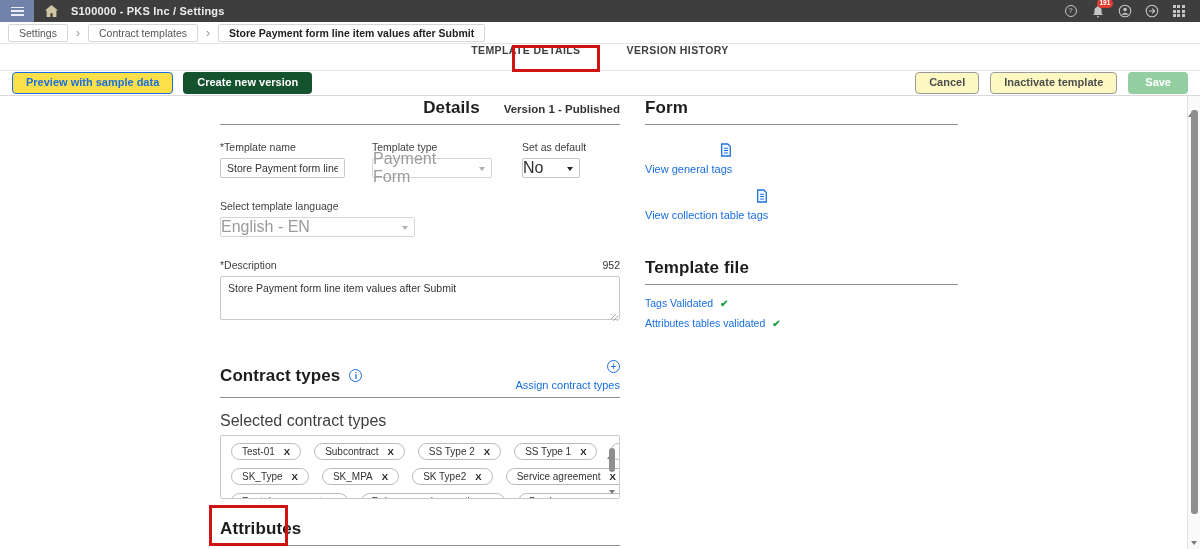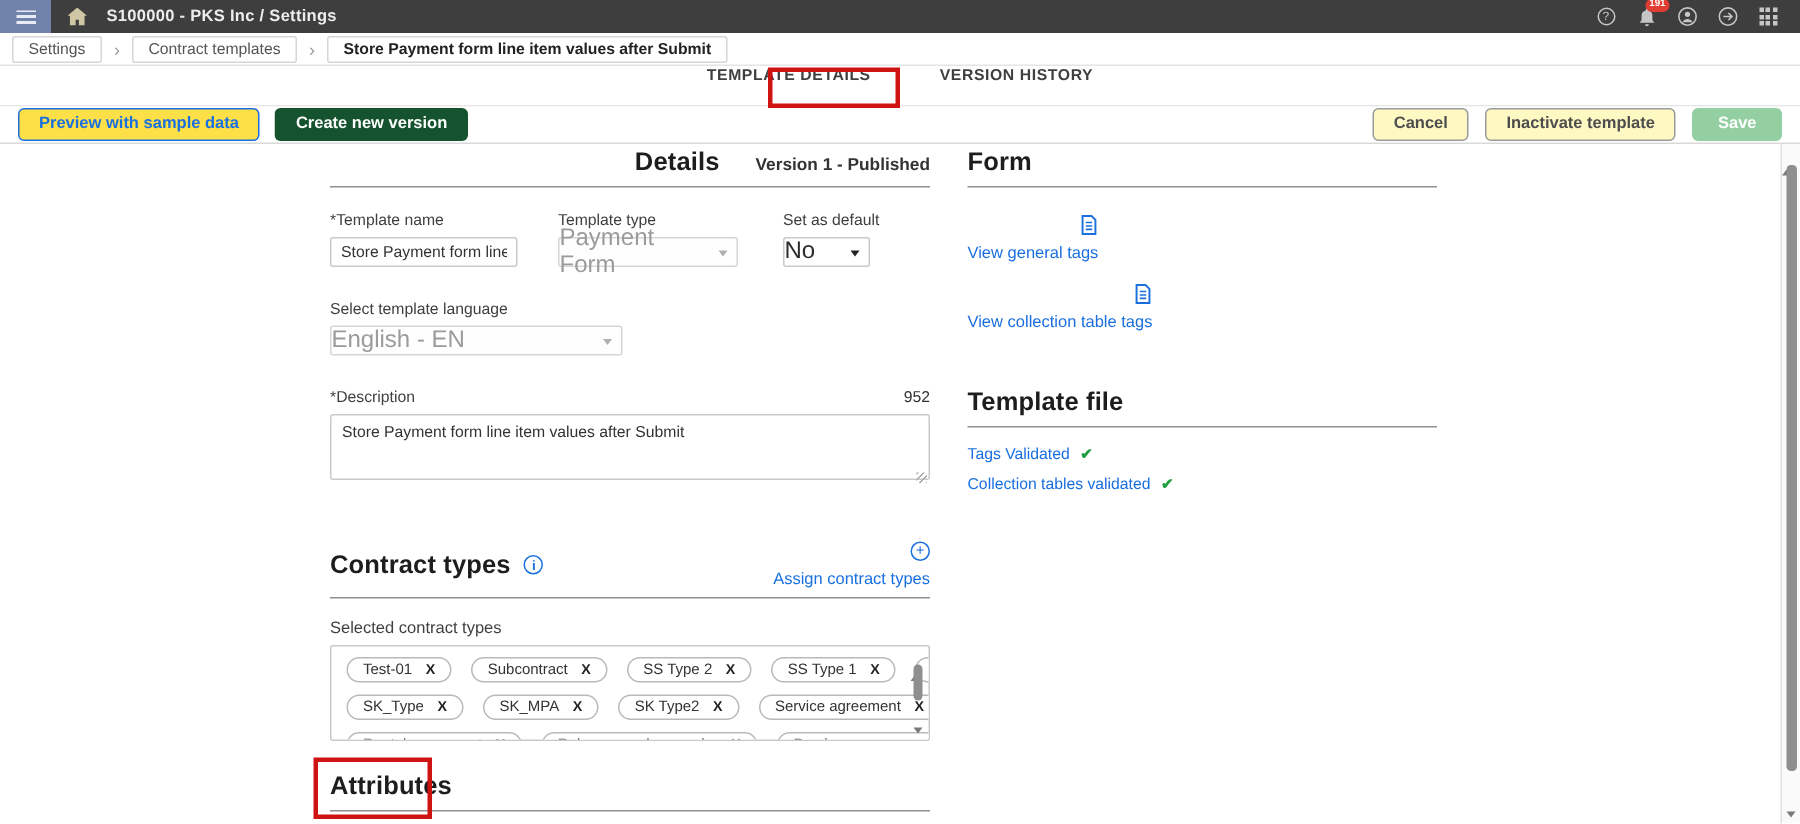--- a/index.html
+++ b/index.html
@@ -93,21 +93,21 @@
   .ct-head { margin-top:36px; display:flex; align-items:center; justify-content:space-between; }
   .ct-title { display:flex; align-items:center; }
   .info-icon { width:13px; height:13px; border:1.3px solid #1a6fe0; border-radius:50%; color:#1a6fe0;
                font-size:9px; font-weight:bold; display:inline-flex; align-items:center;
                justify-content:center; margin-left:9px; cursor:pointer; font-style:normal; }
   .blue-link { color:#1a6fe0; font-size:11px; display:inline-flex; align-items:flex-end; gap:6px;
                cursor:pointer; white-space:nowrap;flex-direction:column; }
   .plus-icon { width:13px; height:13px; border:1.3px solid #1a6fe0; border-radius:50%; color:#1a6fe0;
                display:inline-flex; align-items:center; justify-content:center; font-size:10px;
                line-height:1; flex:0 0 auto; }
-  .selected-label { font-size:11px; color:#3f3f3f; margin-top:14px; }
+  .selected-label { font-size:16px; color:#3f3f3f; margin-top:14px; }
   .chips-box { margin-top:5px; border:1px solid #c9c9c9; border-radius:2px; height:64px;
                position:relative; overflow:hidden; padding:7px 24px 0 10px; }
   .chip-row { display:flex; gap:13px; margin-bottom:8px; }
   .chip { border:1px solid #b9b9b9; border-radius:10px; padding:2px 10px; font-size:10px; color:#333;
           display:inline-flex; align-items:center; white-space:nowrap; background:#fff; }
   .chip-x { margin-left:9px; font-weight:bold; font-size:9.5px; cursor:pointer; color:#222; }
   .chips-scroll { position:absolute; right:2px; top:2px; bottom:2px; width:10px; }
   .tri-up, .tri-down { width:0; height:0; border-left:3.5px solid transparent;
                        border-right:3.5px solid transparent; margin:0 auto; cursor:pointer; }
   .tri-up { border-bottom:4.5px solid #7a7a7a; }
@@ -392,21 +392,21 @@
       <div class="tf-head">
         <h2>Template file</h2>
         <div class="rule"></div>
       </div>
 
       <div class="validation">
         <span>Tags Validated</span>
         <span class="check">✔</span>
       </div>
       <div class="validation" style="margin-top:8px">
-        <span>Collection tables validated</span>
+        <span>Attributes tables validated</span>
         <span class="check">✔</span>
       </div>
     </div>
   </main>
 
   <div class="page-scrollbar">
     <span class="tri-up"></span>
     <span class="ps-thumb"></span>
     <span class="tri-down"></span>
   </div>

